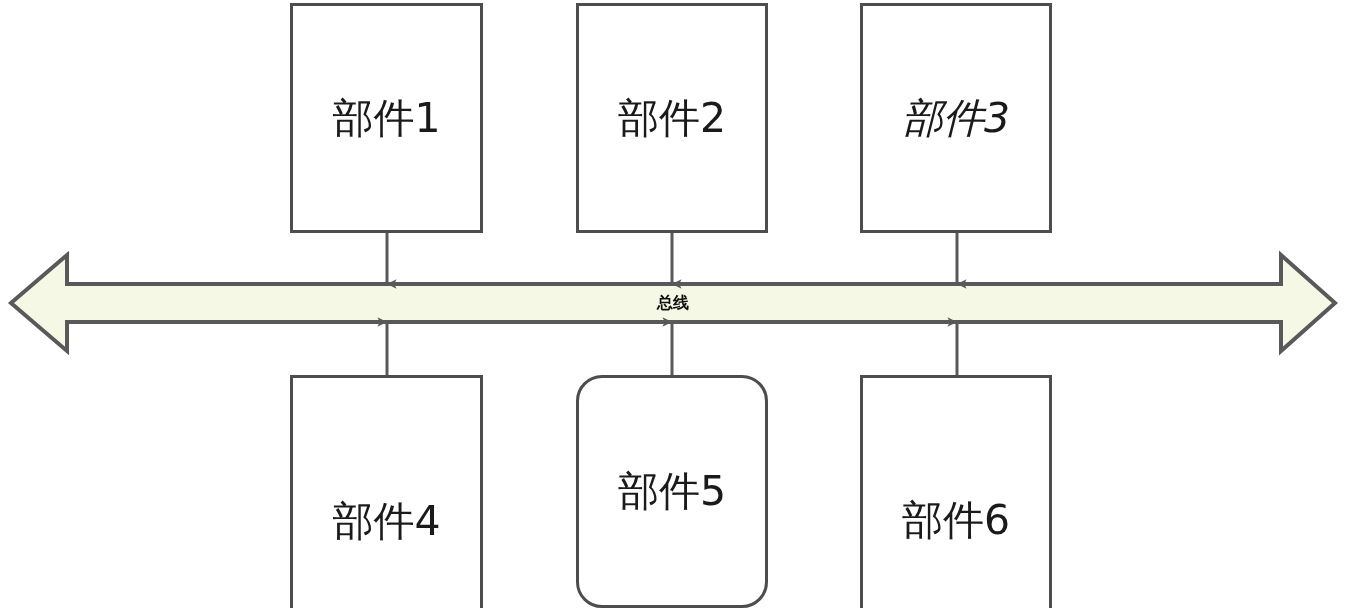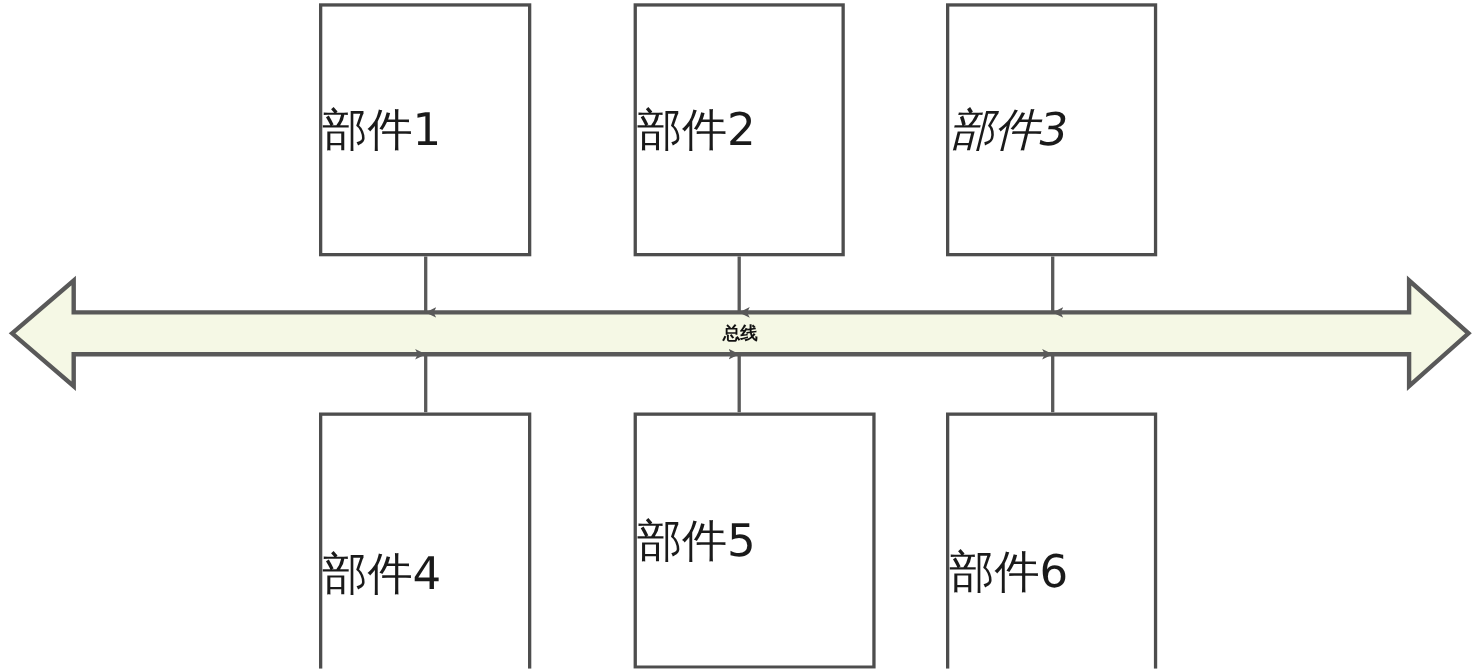--- a/index.html
+++ b/index.html
@@ -25,20 +25,21 @@
     height: 608px;
     display: block;
   }
   .node-box {
     position: absolute;
     box-sizing: border-box;
     background: #ffffff;
     border: 3px solid #4d4d4d;
     display: flex;
     align-items: center;
+    justify-content: center;
   }
   .node-label {
     font-family: "DejaVu Sans", "Liberation Sans", sans-serif;
     font-size: 41px;
     font-weight: 400;
     color: #1a1a1a;
     line-height: 1;
     letter-spacing: 0px;
     white-space: nowrap;
     user-select: none;
@@ -98,21 +99,21 @@
   </div>
 
   <div class="node-box" style="left:860px; top:3px; width:192px; height:230px;font-style:italic;">
     <span class="node-label">部件3</span>
   </div>
 
   <div class="node-box" style="left:290px; top:375px; width:193px; height:293px;">
     <span class="node-label">部件4</span>
   </div>
 
-  <div class="node-box" style="left:576px; top:375px; width:220px; height:233px;">
+  <div class="node-box" style="left:576px; top:375px; width:192px; height:233px;border-radius:26px;">
     <span class="node-label">部件5</span>
   </div>
 
   <div class="node-box" style="left:860px; top:375px; width:192px; height:291px;">
     <span class="node-label">部件6</span>
   </div>
 
 </div>
 
 </body></html>

